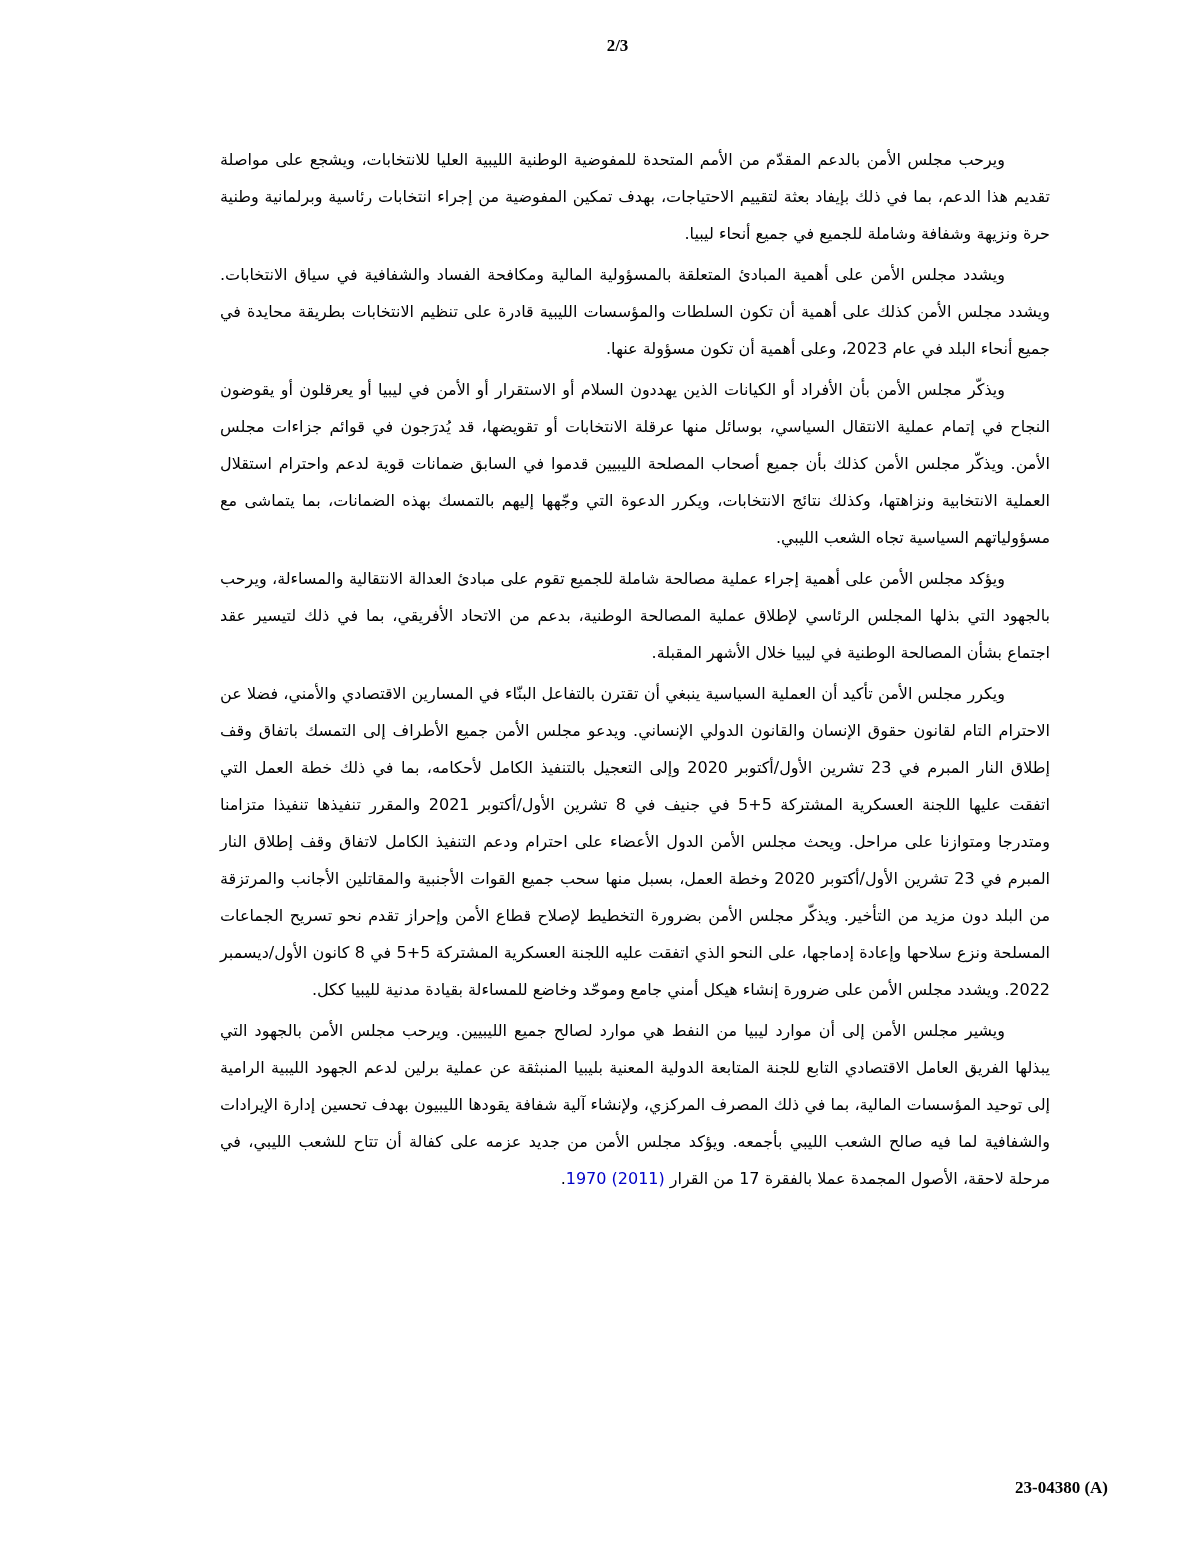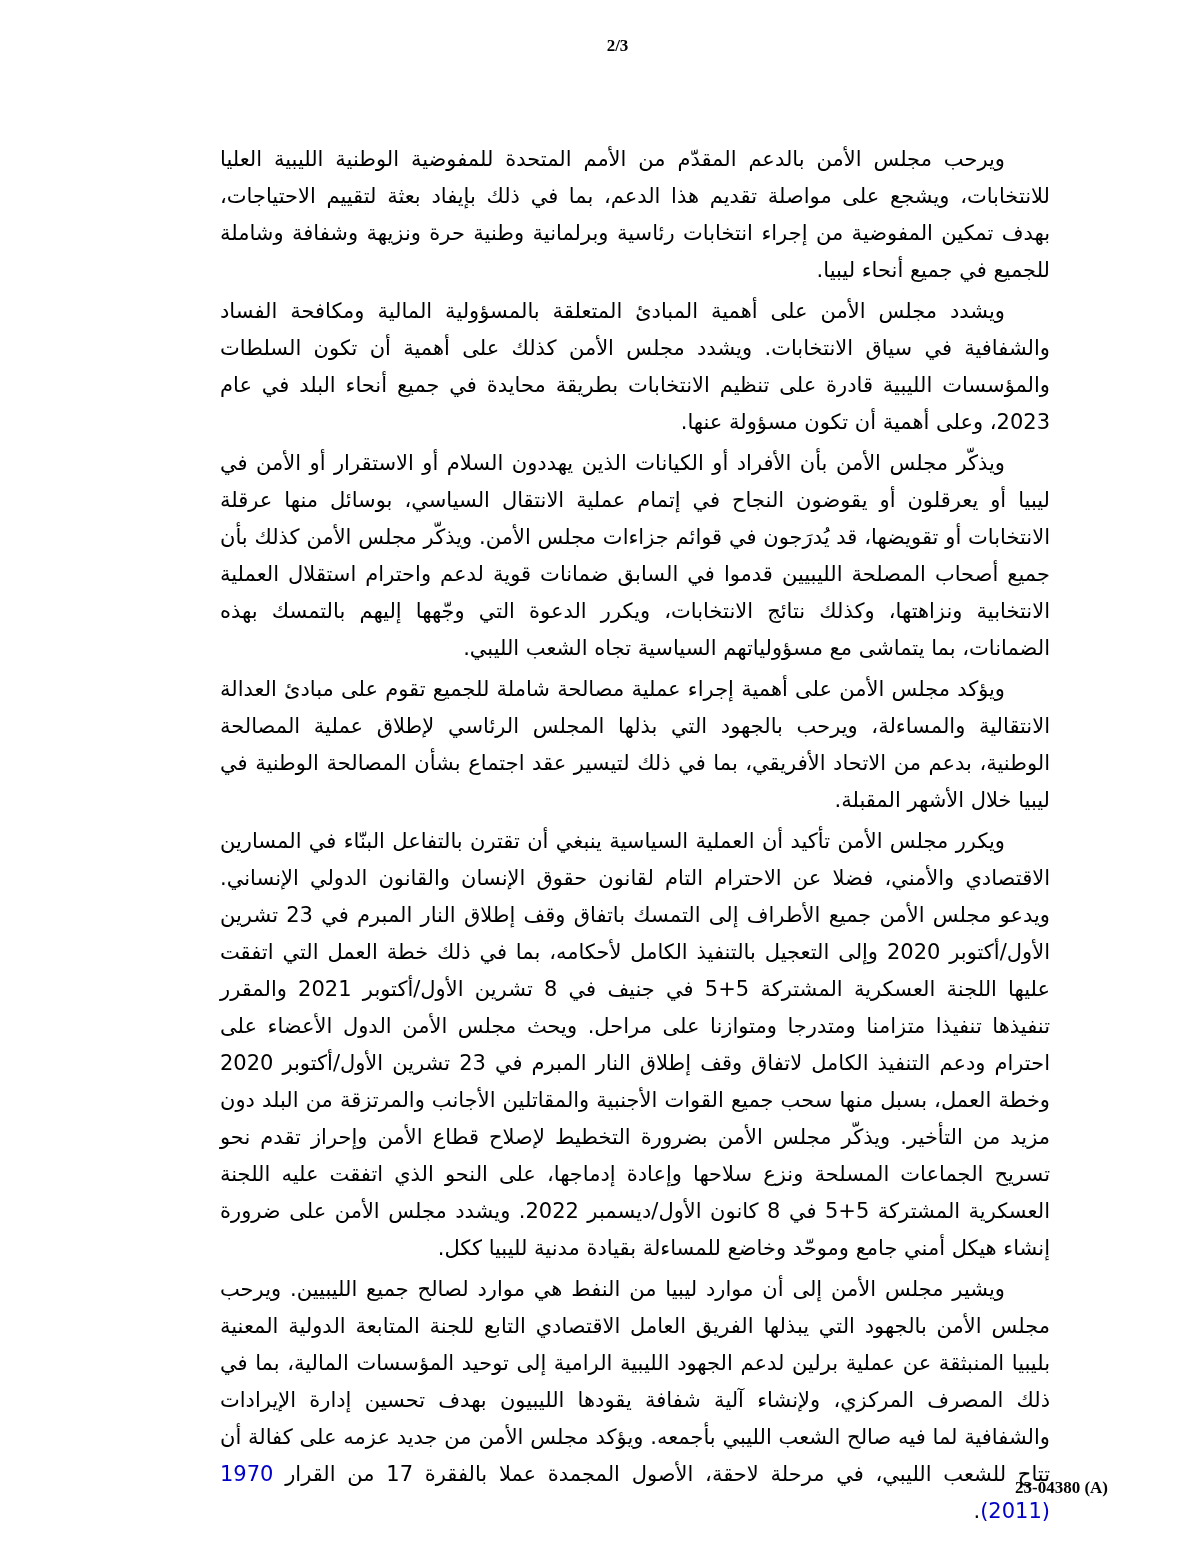--- a/index.html
+++ b/index.html
@@ -26,21 +26,21 @@
       direction: ltr;
     }
     .content {
       position: absolute;
       top: 141px;
       right: 185px;
       width: 830px;
       direction: rtl;
       text-align: justify;
       text-justify: inter-word;
-      font-size: 21px;
+      font-size: 16px;
       line-height: 37px;
       color: #000000;
     }
     .content p {
       margin: 0 0 4px 0;
       text-indent: 45px;
     }
     .res-link {
       color: var(--link-color);
       text-decoration: none;

